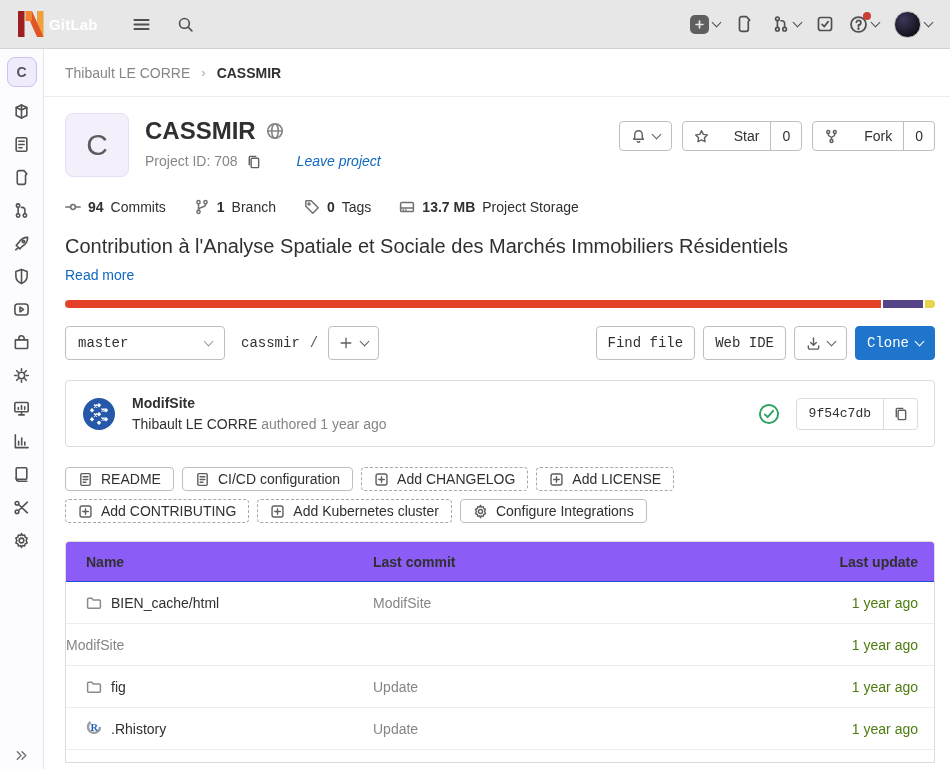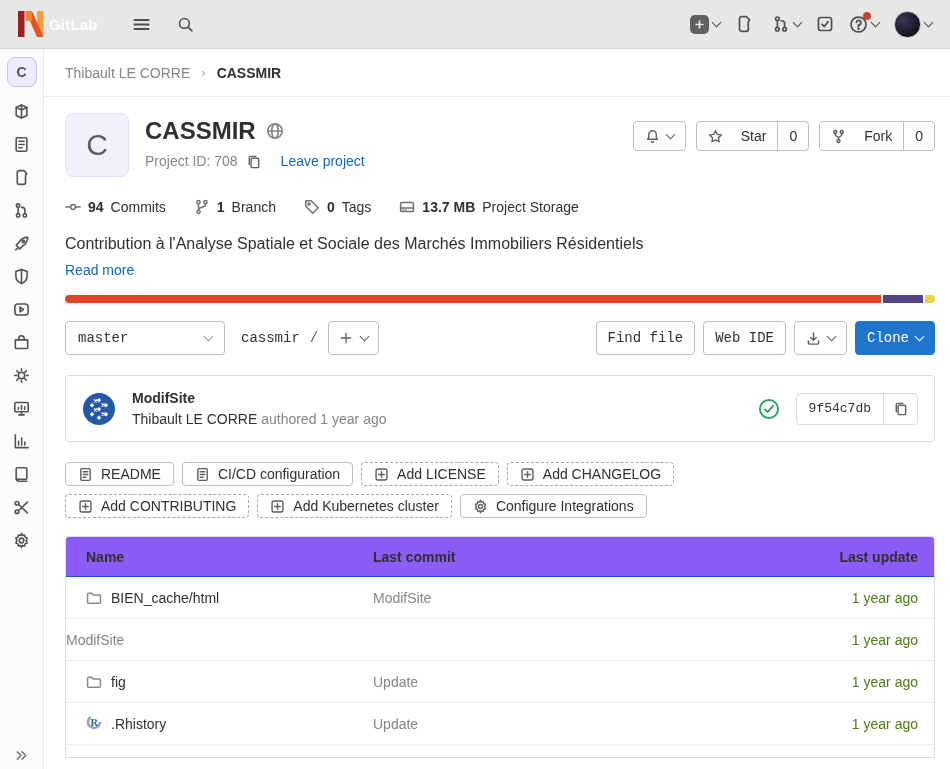--- a/index.html
+++ b/index.html
@@ -39,36 +39,36 @@
   .proj-header { display:flex; align-items:flex-start; }
   .proj-avatar { width:64px; height:64px; border-radius:8px; background:#f4f0fb; border:1px solid #e6def6; display:flex; align-items:center; justify-content:center; font-size:30px; color:#5c5c5c; flex-shrink:0; }
   .proj-meta { margin-left:16px; }
   .title-line { display:flex; align-items:center; gap:10px; margin-top:4px; }
   .proj-title { font-size:24px; font-weight:700; }
   .globe { color:#868686; }
   .sub-line { display:flex; align-items:center; gap:8px; margin-top:8px; }
   .proj-id { color:#868686; }
   .copy-icon { color:#5f5f5f; cursor:pointer; }
   .link-blue { color:#1068bf; cursor:pointer; text-decoration:none; }
-  .leave-link { margin-left:12px; }
+  .leave-link { margin-left:28px;font-style:italic; }
   .header-actions { margin-left:auto; display:flex; gap:10px; margin-top:8px; }
   .btn { height:30px; background:#fff; border:1px solid #bfbfbf; border-radius:4px; display:flex; align-items:center; font-size:14px; color:#303030; cursor:pointer; }
   .btn-pad { padding:0 11px; gap:7px; }
-  .seg { display:flex; align-items:center; gap:18px; padding:0 11px; height:100%; }
+  .seg { display:flex; align-items:center; gap:25px; padding:0 11px; height:100%; }
   .seg-count { border-left:1px solid #bfbfbf; padding:0 11px; height:100%; display:flex; align-items:center; }
   .icon-gray { color:#5f5f5f; }
 
   
   .stats-row { display:flex; gap:28px; margin-top:22px; align-items:center; }
   .stat { display:flex; align-items:center; gap:7px; }
   .stat .sicon { color:#707070; }
   .stat b { font-weight:700; }
 
   
-  .descr { margin-top:20px; font-size:16px; }
+  .descr { margin-top:20px; font-size:20px; }
   .read-more { display:inline-block; margin-top:9px; font-size:14px; }
 
   
   .lang-bar { margin-top:17px; height:8px; border-radius:4px; overflow:hidden; display:flex; gap:2px; }
   .lang-seg { height:100%; }
 
   
   .tree-row { margin-top:18px; display:flex; align-items:center;font-family:Liberation Mono, monospace; }
   .branch-select { width:160px; height:34px; border:1px solid #bfbfbf; border-radius:4px; display:flex; align-items:center; justify-content:space-between; padding:0 12px; cursor:pointer; background:#fff; }
   .branch-select .chev { color:#9b9b9b; }
@@ -517,30 +517,30 @@
           </span>
           <span>CI/CD configuration</span>
         </div>
         <div class="btn btn-action dashed">
           <span class="icon-gray">
             <svg class="ic" width="15" height="15" viewBox="0 0 16 16">
                 <rect x="2.2" y="2.2" width="11.6" height="11.6" rx="2"></rect>
                 <path d="M8 5v6M5 8h6"></path>
               </svg>
           </span>
-          <span>Add LICENSE</span>
+          <span>Add CHANGELOG</span>
         </div>
         <div class="btn btn-action dashed">
           <span class="icon-gray">
             <svg class="ic" width="15" height="15" viewBox="0 0 16 16">
                 <rect x="2.2" y="2.2" width="11.6" height="11.6" rx="2"></rect>
                 <path d="M8 5v6M5 8h6"></path>
               </svg>
           </span>
-          <span>Add CHANGELOG</span>
+          <span>Add LICENSE</span>
         </div>
         <div class="btn btn-action dashed">
           <span class="icon-gray">
             <svg class="ic" width="15" height="15" viewBox="0 0 16 16">
                 <rect x="2.2" y="2.2" width="11.6" height="11.6" rx="2"></rect>
                 <path d="M8 5v6M5 8h6"></path>
               </svg>
           </span>
           <span>Add CONTRIBUTING</span>
         </div>

